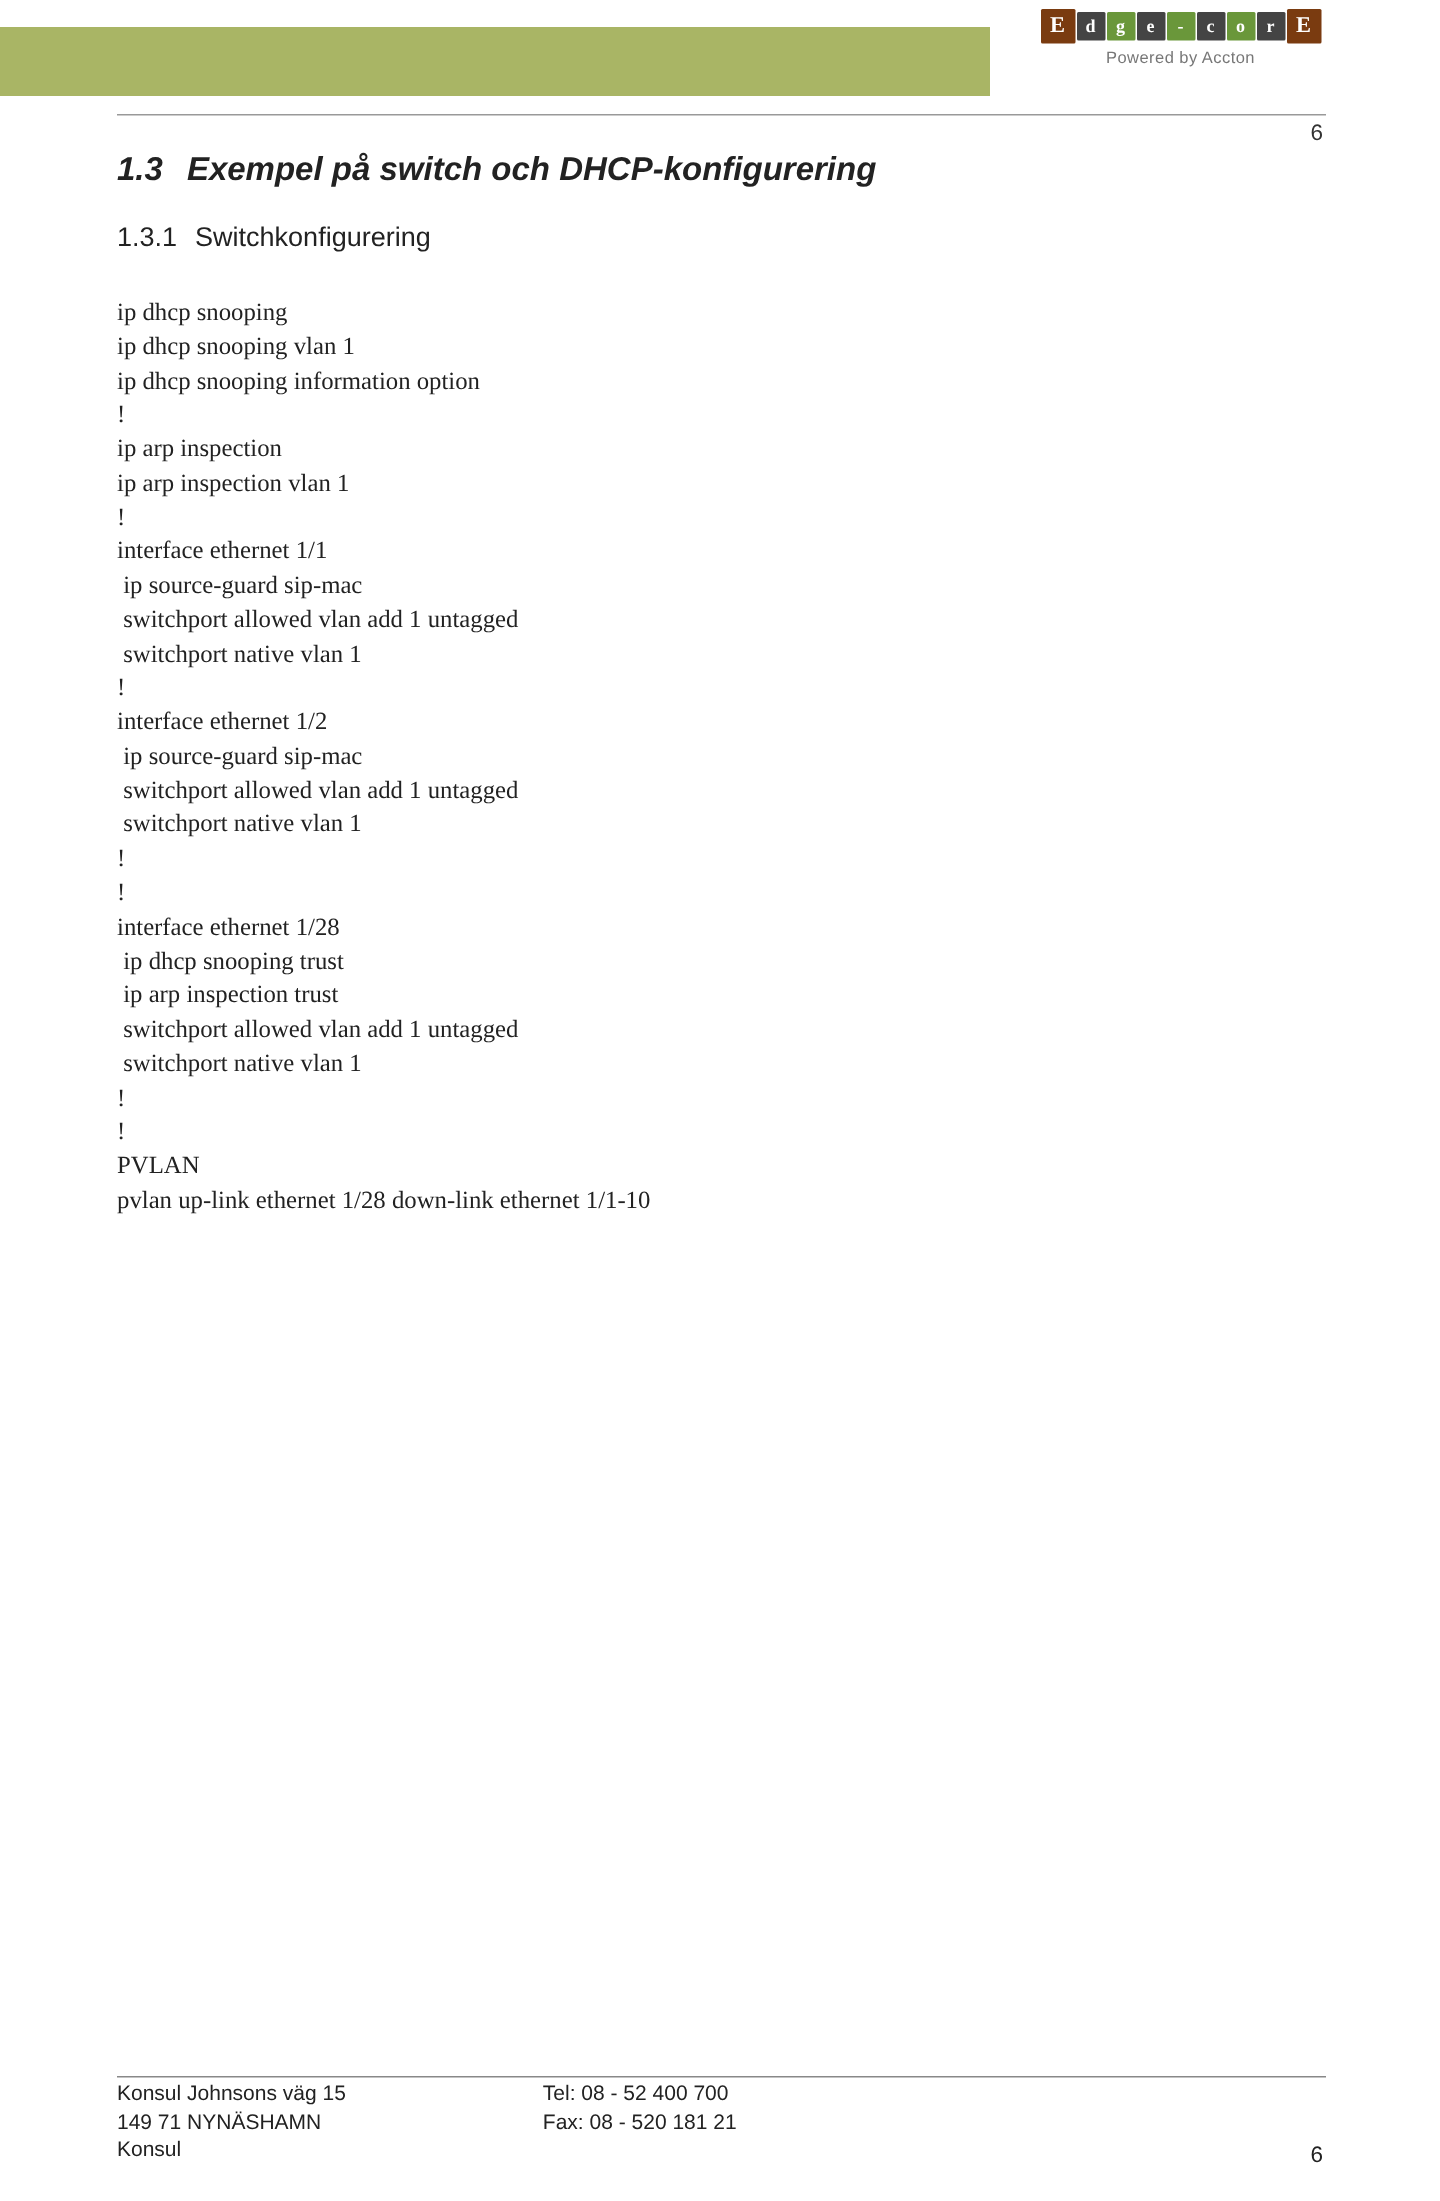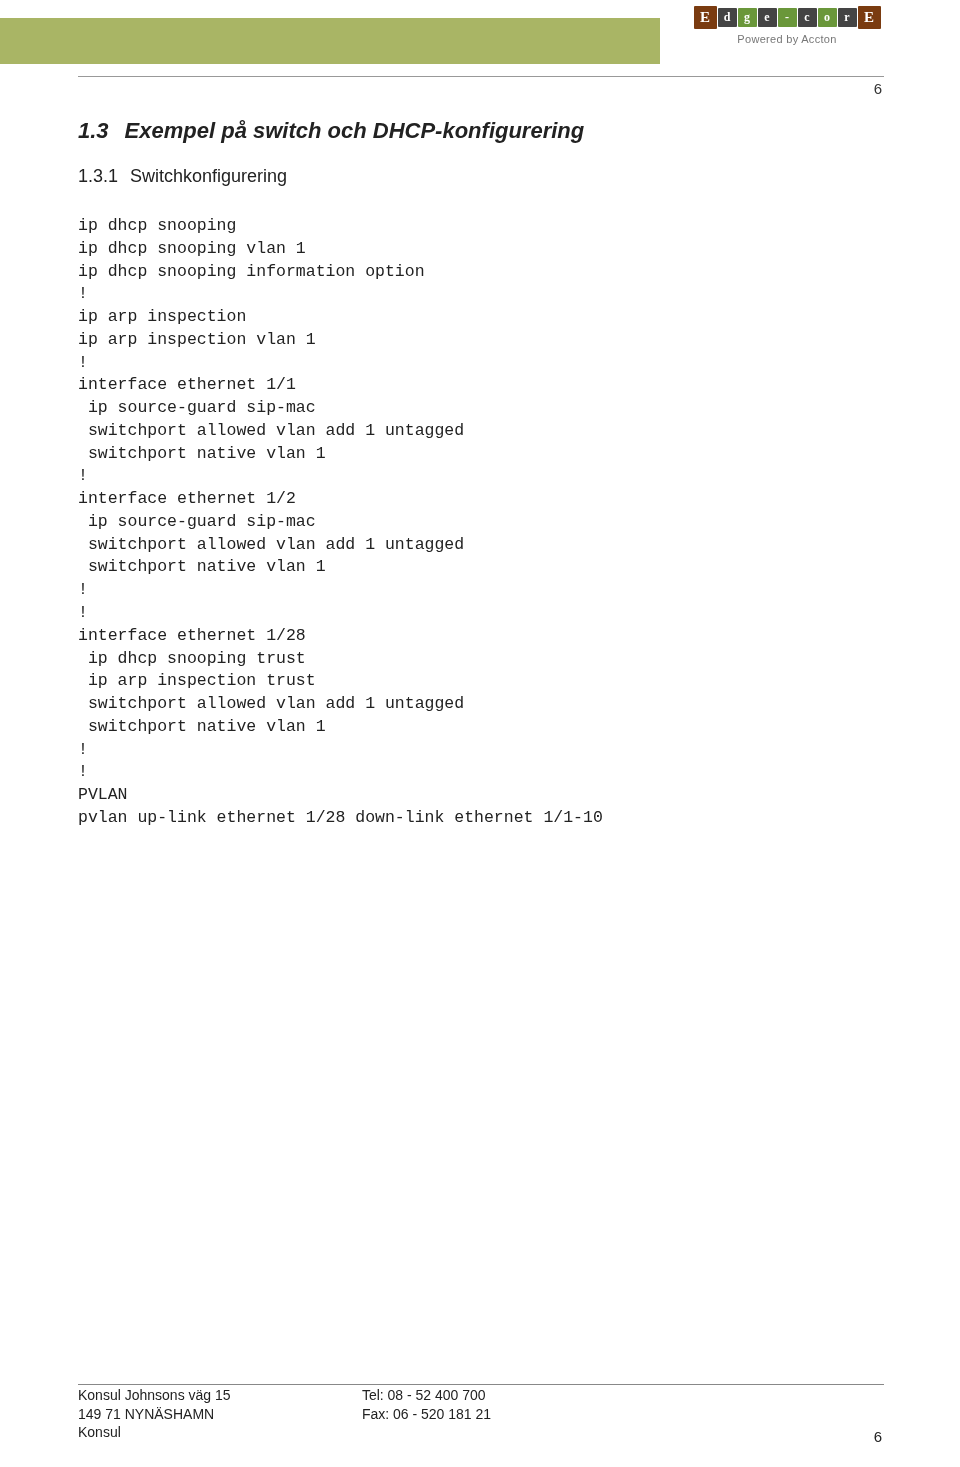--- a/index.html
+++ b/index.html
@@ -34,35 +34,35 @@
   }
   
   .hr-top {
     position:absolute; top:76px; left:78px; width:806px; height:1px; background:#999;
   }
   .page-num-top {
     position:absolute; top:80px; right:78px; font-size:15px; color:#333;
   }
   
   .body {
-    position:absolute; top:108px; left:78px; width:806px;
+    position:absolute; top:90px; left:78px; width:806px;
   }
   .h3 {
     font-family:Arial, Helvetica, sans-serif;
     font-weight:bold; font-style:italic; font-size:22px; color:#222;
     margin:10px 0 22px 0;
   }
   .h3 .num { font-style:italic; margin-right:16px; }
   .h4 {
     font-family:Arial, Helvetica, sans-serif;
     font-size:18px; color:#222; margin:0 0 28px 0;
   }
   .h4 .num { margin-right:12px; }
   pre.code {
-    font-family:Liberation Mono, monospace;
+    font-family:Liberation Serif, serif;
     font-size:16.5px; line-height:1.38;
     white-space:pre; color:#222; margin:0;
   }
   
   .hr-bot {
     position:absolute; bottom:82px; left:78px; width:806px; height:1px; background:#888;
   }
   .footer {
     position:absolute; bottom:26px; left:78px; width:806px;
     font-size:14px; color:#222; line-height:1.3;
@@ -136,17 +136,17 @@
 
   <div class="hr-bot"></div>
   <div class="footer">
     <span class="col left">
       <span>Konsul Johnsons väg 15</span><br>
       <span>149 71 NYNÄSHAMN</span><br>
       <span>Konsul</span>
     </span>
     <span class="col mid">
       <span>Tel: 08 - 52 400 700</span><br>
-      <span>Fax: 06 - 520 181 21</span>
+      <span>Fax: 08 - 520 181 21</span>
     </span>
   </div>
   <div class="page-num-bot">6</div>
 </div>
 
 </body></html>

